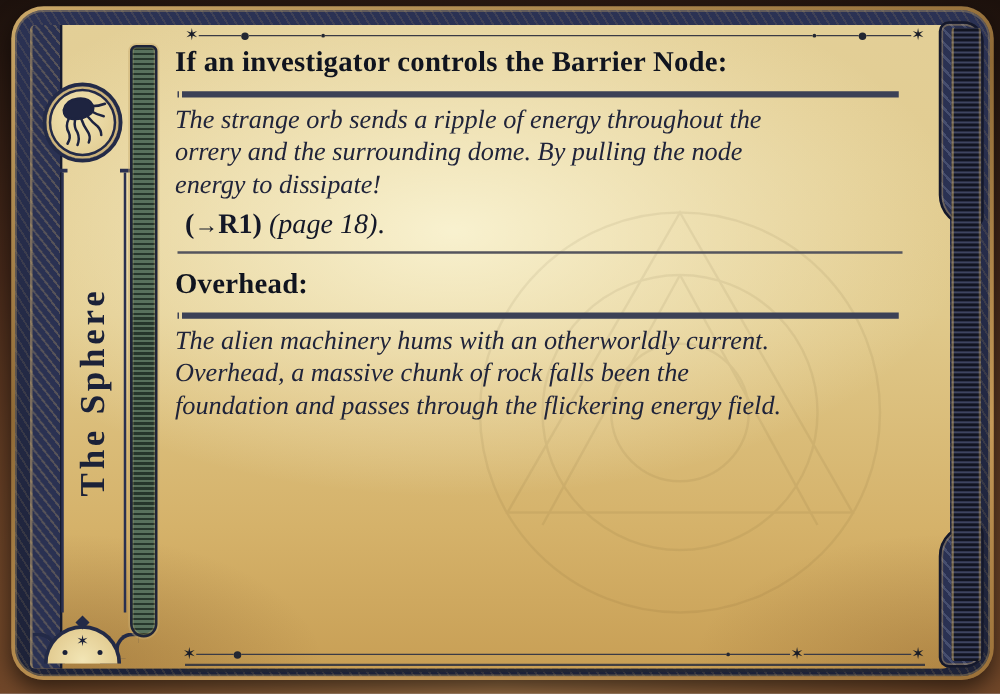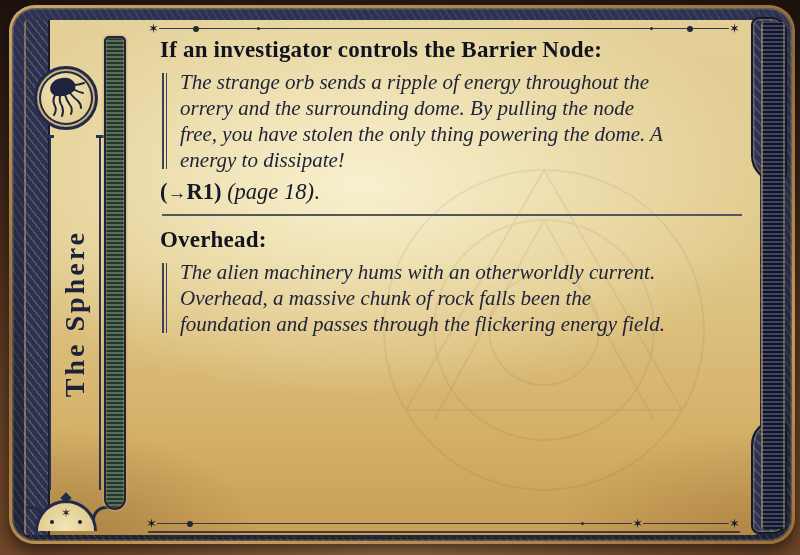--- a/index.html
+++ b/index.html
@@ -105,30 +105,30 @@
   .orn .dt.sm{width:3px;height:3px;}
   .orn .o-star{font-size:13px;line-height:13px;color:#181c28;font-family:"DejaVu Sans","DejaVu Serif",sans-serif;}
   .orn > *{margin:0 0;} 
   .blines{
     position:absolute;left:124px;top:511px;width:592px;height:8px;opacity:.85;
     background:linear-gradient(180deg,#2a2e3d 0 2px,transparent 2px 4px,#222634 4px 6.5px,transparent 6.5px);
   }
   
   .sketch{position:absolute;left:250px;top:60px;opacity:.07;}
   
-  .content{position:absolute;left:136px;top:17px;width:592px;color:#161a2b;}
+  .content{position:absolute;left:116px;top:17px;width:592px;color:#161a2b;}
   .section-header{font-size:23px;font-weight:bold;margin:0 0 6px 0;color:#10141f;letter-spacing:.2px;}
-  .flavor{display:flex;margin:2px 0 6px 0;}
+  .flavor{display:flex;margin:2px 0 6px 0;flex-direction:column;}
   .flavor-bar{
     flex:0 0 5px;margin:4px 13px 4px 2px;
     background:linear-gradient(90deg,#3c4156 0 1.5px,transparent 1.5px 3.5px,#3c4156 3.5px 5px);
   }
   .flavor-lines div{font-style:italic;font-size:21px;line-height:26px;white-space:nowrap;color:#20243a;}
   .ref-line{font-size:22.5px;margin:3px 0 0 0;color:#141828;}
-  .ref-group{font-weight:bold;}
+  .ref-group{font-weight:bold;margin-left:8px;}
   .ref-group .arrow{font-weight:normal;font-size:19px;}
   .ref-page{font-style:italic;}
   .divider{height:2px;background:#55555e;width:580px;margin:9px 0 11px 2px;}
 </style>
 </head>
 <body>
 
 <div class="card-trim">
   <div class="card-navy">
 
@@ -206,21 +206,20 @@
 
       <div class="content">
 
         <div class="section-header">If an investigator controls the Barrier Node:</div>
 
         <div class="flavor">
           <div class="flavor-bar"></div>
           <div class="flavor-lines">
             <div>The strange orb sends a ripple of energy throughout the</div>
             <div>orrery and the surrounding dome. By pulling the node</div>
-            <div>free, you have stolen the only thing powering the dome. A</div>
             <div>energy to dissipate!</div>
           </div>
         </div>
 
         <div class="ref-line">
           <span class="ref-group"><span>(</span><span class="arrow">→</span><span>R1</span><span>)</span></span><span class="ref-page"> (page 18)</span><span>.</span>
         </div>
 
         <div class="divider"></div>
 

